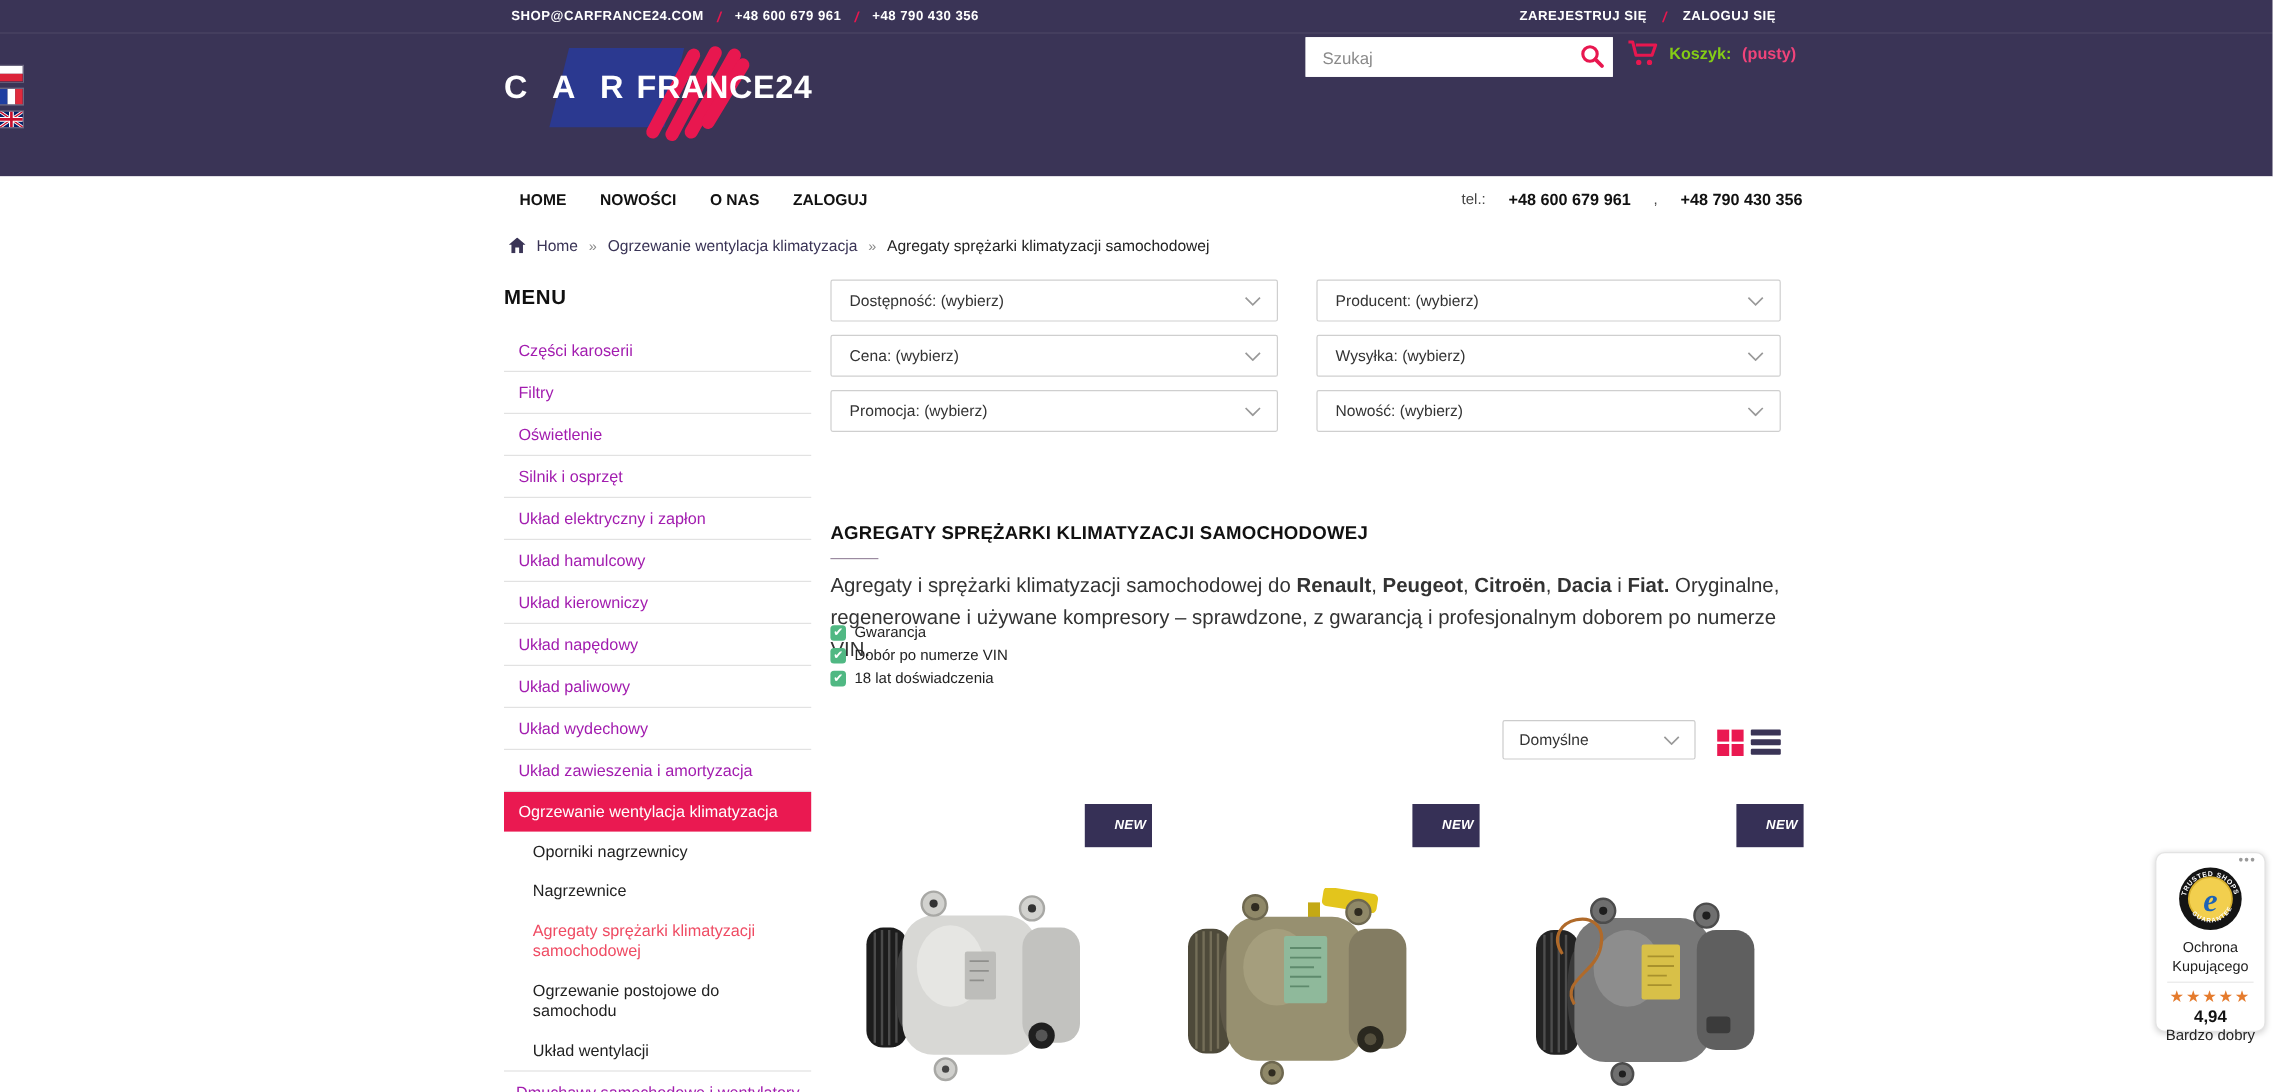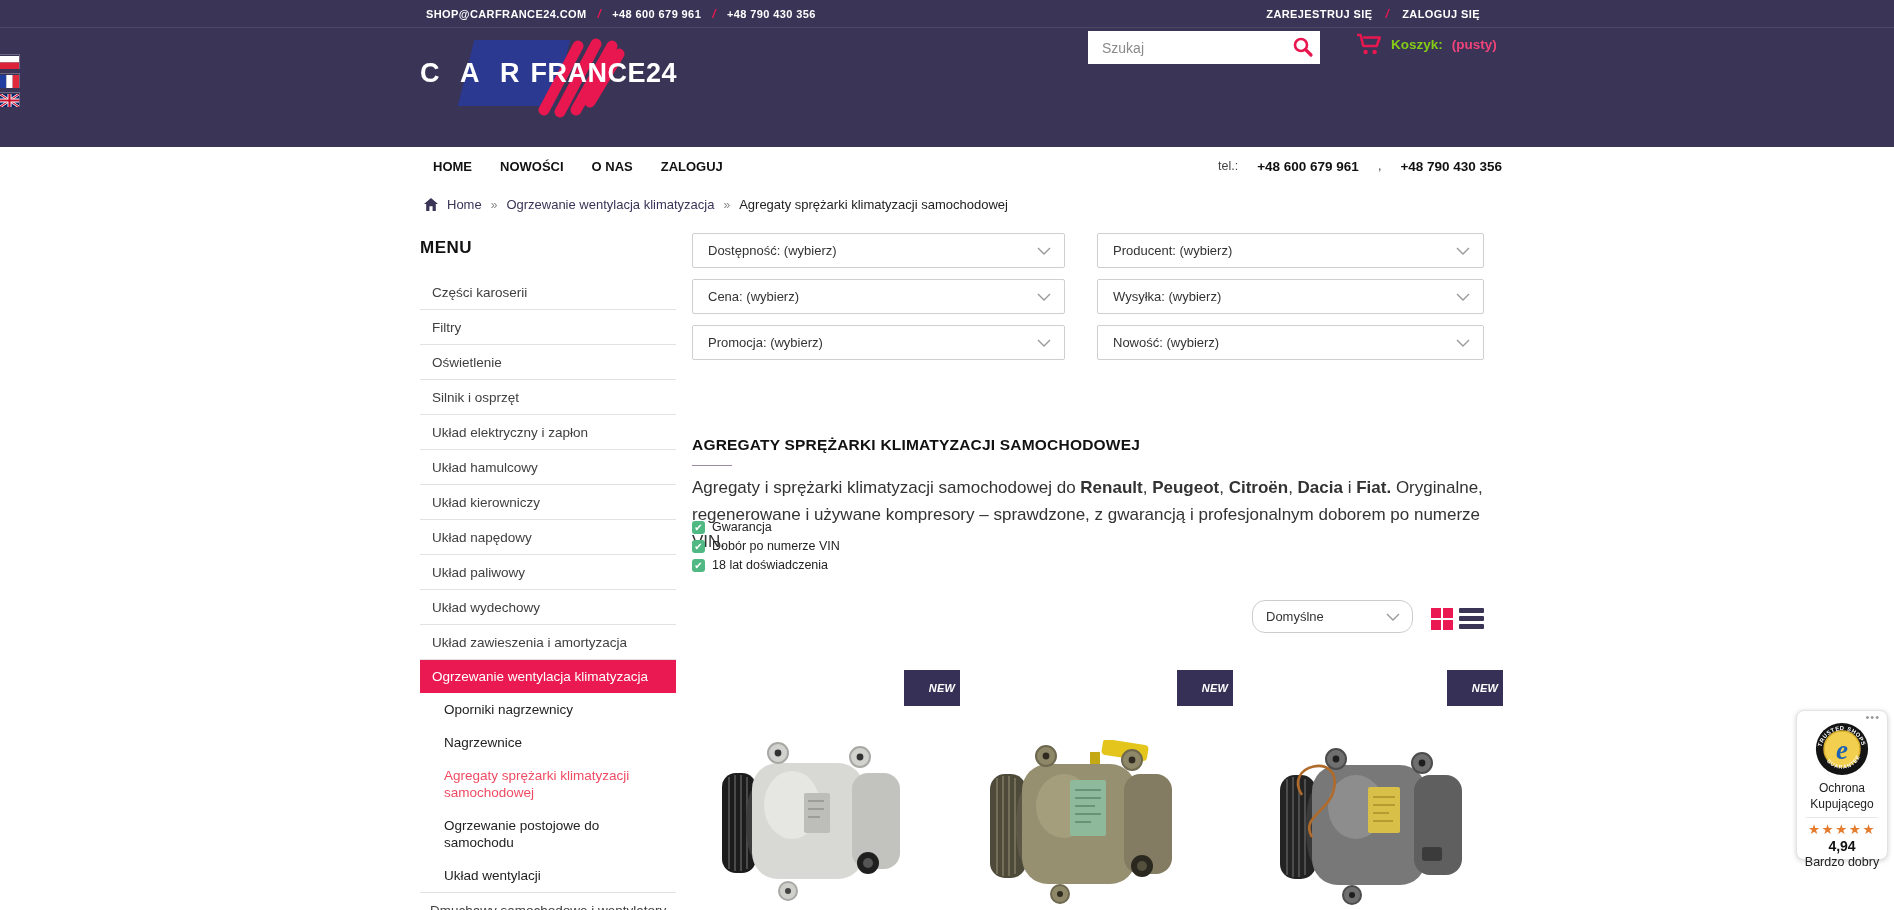--- a/index.html
+++ b/index.html
@@ -19,21 +19,21 @@
   .flags{position:absolute;left:0;top:55px;display:flex;flex-direction:column;gap:6px;}
   .flag{width:19px;height:13px;display:block;box-shadow:0 0 0 1px rgba(255,255,255,.25);cursor:pointer;}
 
   .logo{position:absolute;left:420px;top:36px;width:200px;height:76px;cursor:pointer;}
   .logo-blue{position:absolute;left:46px;top:4px;width:96px;height:66px;background:#2b3990;transform:skewX(-14deg);}
   .logo-scribble{position:absolute;left:96px;top:-4px;}
   .logo-text{position:absolute;left:0;top:22px;width:200px;color:#fff;font-weight:bold;font-size:27px;white-space:nowrap;}
   .logo-car{letter-spacing:7px;margin-right:4px;}
   .logo-rest{letter-spacing:0.5px;}
 
-  .search{position:absolute;left:1088px;top:31px;width:232px;height:33px;background:#fff;}
+  .search{position:absolute;left:1088px;top:31px;width:256px;height:33px;background:#fff;}
   .search input{position:absolute;left:0;top:0;width:100%;height:100%;border:none;outline:none;box-sizing:border-box;
                 padding:0 40px 0 14px;font-size:14px;color:#444;font-family:"Liberation Sans",sans-serif;}
   .search input::placeholder{color:#8a8a8a;}
   .search-btn{position:absolute;right:5px;top:5px;width:24px;height:24px;background:none;border:none;cursor:pointer;padding:0;}
 
   .cart{position:absolute;left:1356px;top:33px;display:flex;align-items:center;gap:9px;cursor:pointer;}
   .cart-label{color:#84cc16;font-weight:bold;font-size:13.5px;}
   .cart-status{color:#f0437a;font-weight:bold;font-size:13.5px;}
 
   
@@ -45,21 +45,21 @@
 
   
   .breadcrumb{position:absolute;left:424px;top:197px;display:flex;align-items:center;gap:9px;font-size:13px;}
   .bc-link{color:#3a3456;cursor:pointer;}
   .bc-sep{color:#888;font-size:12px;}
   .bc-current{color:#222;}
 
   
   .sidebar{position:absolute;left:420px;top:238px;width:256px;}
   .menu-title{font-size:17px;font-weight:bold;color:#111;letter-spacing:.5px;margin:0 0 17px 0;}
-  .menu-item{box-sizing:border-box;padding:9px 4px 8px 12px;font-size:13.5px;color:#404040;
+  .menu-item{box-sizing:border-box;padding:9px 4px 8px 12px;font-size:13.5px;color:#a21caf;
              border-bottom:1px solid #e2e2e2;cursor:pointer;line-height:17px;}
   .menu-item.active{background:#ea1951;color:#fff;border-bottom:none;padding:8px 4px 8px 12px;}
   .menu-sub{box-sizing:border-box;padding:8px 4px 8px 24px;font-size:13.5px;color:#222;cursor:pointer;line-height:17px;}
   .menu-sub.active-sub{color:#ef4b63;}
   .menu-item.bottom{border-top:1px solid #e2e2e2;padding-left:10px;}
 
   
   .filter-col{position:absolute;top:233px;}
   .filter-col.left{left:692px;width:373px;}
   .filter-col.right{left:1097px;width:387px;}
@@ -72,21 +72,21 @@
   .section-heading{position:absolute;left:692px;top:436px;font-size:15.5px;font-weight:bold;color:#111;letter-spacing:.2px;}
   .heading-rule{position:absolute;left:692px;top:465px;width:40px;height:1px;background:#9b8ba0;}
   .description{position:absolute;left:692px;top:475px;width:798px;font-size:17px;color:#333;line-height:1.58;}
   .checklist{position:absolute;left:692px;top:520px;}
   .check-row{display:flex;align-items:center;gap:7px;margin-bottom:5px;font-size:12.5px;color:#222;}
   .check-icon{width:13px;height:13px;background:#50b883;border-radius:3px;color:#fff;font-size:10px;line-height:13px;
               text-align:center;flex:0 0 13px;}
 
   
   .sort-box{position:absolute;left:1252px;top:600px;width:161px;height:33px;box-sizing:border-box;border:1px solid #ccc;
-            border-radius:13px;display:flex;align-items:center;padding-left:13px;font-size:13px;color:#333;background:#fff;cursor:pointer;}
+            border-radius:2px;display:flex;align-items:center;padding-left:13px;font-size:13px;color:#333;background:#fff;cursor:pointer;}
   .sort-box .chev{right:12px;top:12px;}
   .view-grid{position:absolute;left:1431px;top:608px;width:22px;height:22px;cursor:pointer;}
   .view-grid i{position:absolute;width:10px;height:10px;background:#ea1951;}
   .view-list{position:absolute;left:1459px;top:608px;width:25px;height:22px;cursor:pointer;}
   .view-list i{position:absolute;left:0;width:25px;height:5px;background:#3a3456;border-radius:1px;}
 
   
   .badge-new{position:absolute;width:36px;height:36px;background:#363056;color:#fff;font-size:11px;font-weight:bold;
              font-style:italic;display:flex;align-items:center;justify-content:center;letter-spacing:.3px;padding-left:20px;}
   .product-img{position:absolute;cursor:pointer;}

